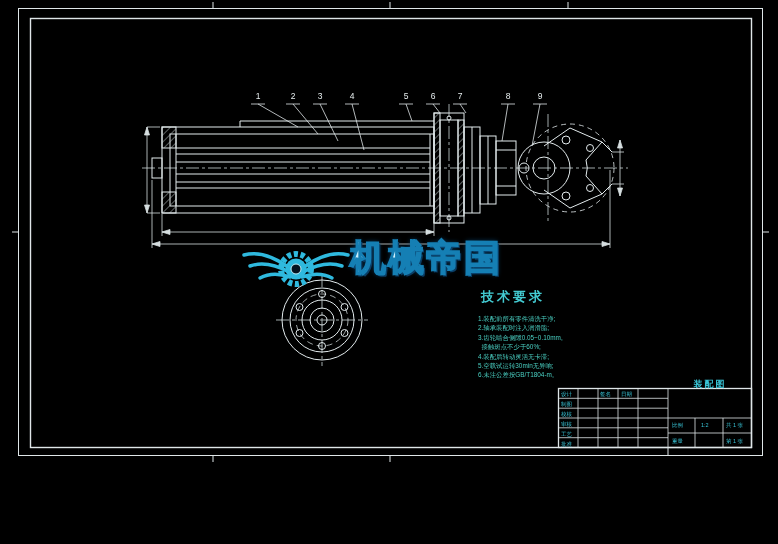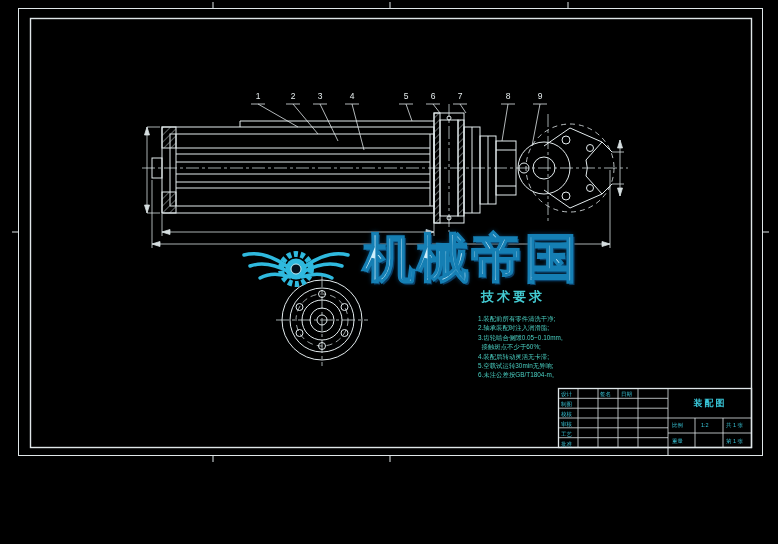--- a/index.html
+++ b/index.html
@@ -12,22 +12,22 @@
 
   
   .callout{
     position:absolute;top:92px;width:16px;text-align:center;
     color:#e6edee;font-size:8.5px;line-height:9px;
   }
 
   
   #wm-logo{position:absolute;left:236px;top:233px;}
   #wm-brand{
-    position:absolute;left:363px;top:234px;width:180px;height:50px;
-    font-size:52px;line-height:48px;font-weight:700;letter-spacing:2px;
+    position:absolute;left:350px;top:234px;width:180px;height:50px;
+    font-size:36px;line-height:48px;font-weight:700;letter-spacing:2px;
     color:#cdeefb;-webkit-text-stroke:1.6px #157fb4;
     text-shadow:0 0 5px #0b4e7e, 2px 2px 0 #0b3a5f;
   }
   #wm-banner{
     position:absolute;left:348px;top:282px;width:178px;height:21px;
     background:linear-gradient(#1b3f73,#122b52);
     border:1.5px solid #2e7fb8;border-radius:11px;
     box-shadow:0 0 6px #0a3b66;
     color:#f2f9ff;font-size:13px;line-height:21px;font-weight:700;
     letter-spacing:3px;text-align:center;
@@ -40,21 +40,21 @@
   }
   #tech-lines{
     position:absolute;left:478px;top:314px;
     color:#49cfc2;font-size:6.4px;
   }
   .tech-line{height:9.4px;line-height:9.4px;white-space:pre;}
 
   
   .tb{position:absolute;color:#38c4d6;font-size:5.5px;line-height:7px;}
   .tb-name{
-    position:absolute;left:668px;top:397px;width:84px;text-align:center;
+    position:absolute;left:668px;top:378px;width:84px;text-align:center;
     color:#38c4d6;font-size:9px;font-weight:700;letter-spacing:2px;font-family:Liberation Serif, serif;
   }
 </style>
 </head>
 <body>
 
 <div id="screen">
 
   <svg id="linework" width="778" height="544" viewBox="0 0 778 544">
     <defs>

